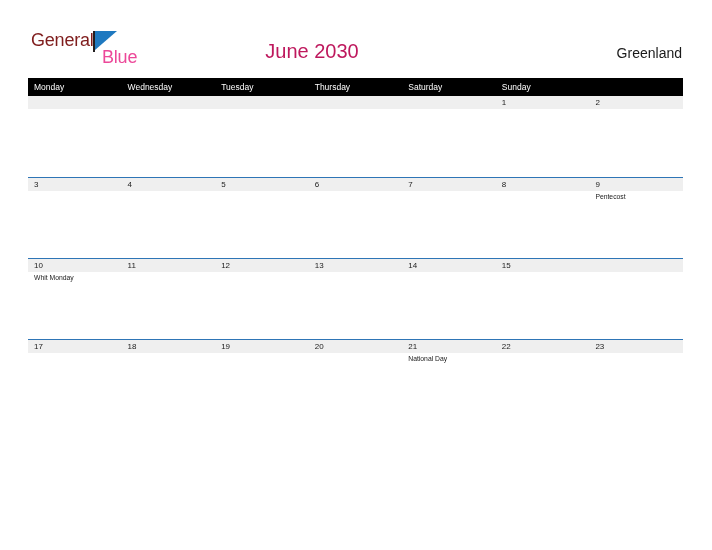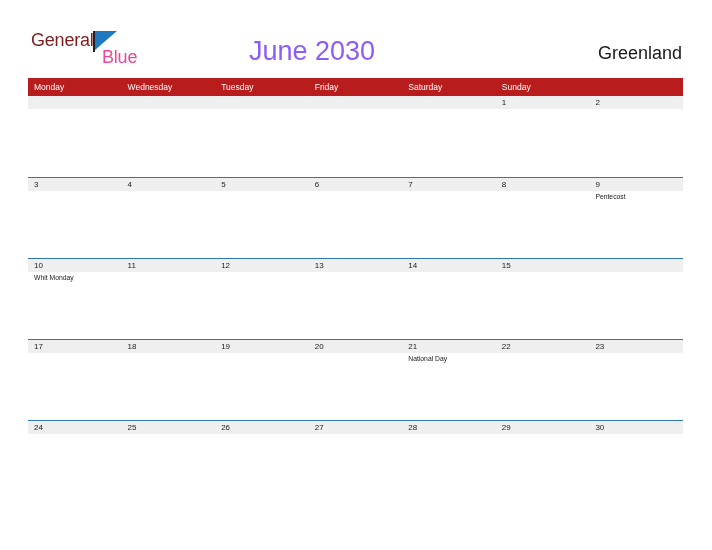--- a/index.html
+++ b/index.html
@@ -80,47 +80,47 @@
     border-left: 22px solid #1f79c0;
     border-bottom: 19px solid transparent;
   }
 
   .title {
     position: absolute;
     left: 0;
     top: 34px;
     width: 624px;
     text-align: center;
-    font-size: 27px;
+    font-size: 20px;
     line-height: 34px;
-    color: #8b5cf6;
+    color: #be185d;
     font-weight: normal;
   }
   .country {
     position: absolute;
     right: 30px;
     top: 44px;
-    font-size: 18px;
+    font-size: 14px;
     line-height: 18px;
     color: #1a1a1a;
     text-align: right;
   }
 
   
   .calendar {
     position: absolute;
     left: 28px;
     top: 78px;
     width: 655px;
   }
   .weekday-row {
     display: flex;
     width: 655px;
     height: 18px;
-    background: #b91c1c;
+    background: #000000;
   }
   .weekday {
     flex: 0 0 93.57px;
     width: 93.57px;
     box-sizing: border-box;
     padding-left: 6px;
     color: #ffffff;
     font-size: 8.5px;
     line-height: 18px;
     white-space: nowrap;
@@ -202,21 +202,21 @@
     <div class="title">June 2030</div>
 
     <div class="country">Greenland</div>
   </div>
 
   <div class="calendar">
     <div class="weekday-row" id="weekday-row">
         <div class="weekday">Monday</div>
         <div class="weekday">Wednesday</div>
         <div class="weekday">Tuesday</div>
-        <div class="weekday">Friday</div>
+        <div class="weekday">Thursday</div>
         <div class="weekday">Saturday</div>
         <div class="weekday">Sunday</div>
       </div>
     <div id="weeks-container">
         <div class="week-row first">
           <div class="strip-bg"></div>
           <div class="daycells">
             <div class="daycell"></div>
             <div class="daycell"></div>
             <div class="daycell"></div>
@@ -307,42 +307,16 @@
               </div>
             </div>
             <div class="daycell">
               <div class="daynum">22</div>
             </div>
             <div class="daycell">
               <div class="daynum">23</div>
             </div>
           </div>
         </div>
-        <div class="week-row">
-          <div class="strip-bg"></div>
-          <div class="daycells">
-            <div class="daycell">
-              <div class="daynum">24</div>
-            </div>
-            <div class="daycell">
-              <div class="daynum">25</div>
-            </div>
-            <div class="daycell">
-              <div class="daynum">26</div>
-            </div>
-            <div class="daycell">
-              <div class="daynum">27</div>
-            </div>
-            <div class="daycell">
-              <div class="daynum">28</div>
-            </div>
-            <div class="daycell">
-              <div class="daynum">29</div>
-            </div>
-            <div class="daycell">
-              <div class="daynum">30</div>
-            </div>
-          </div>
-        </div>
       </div>
   </div>
 
 </div>
 
 </body></html>

